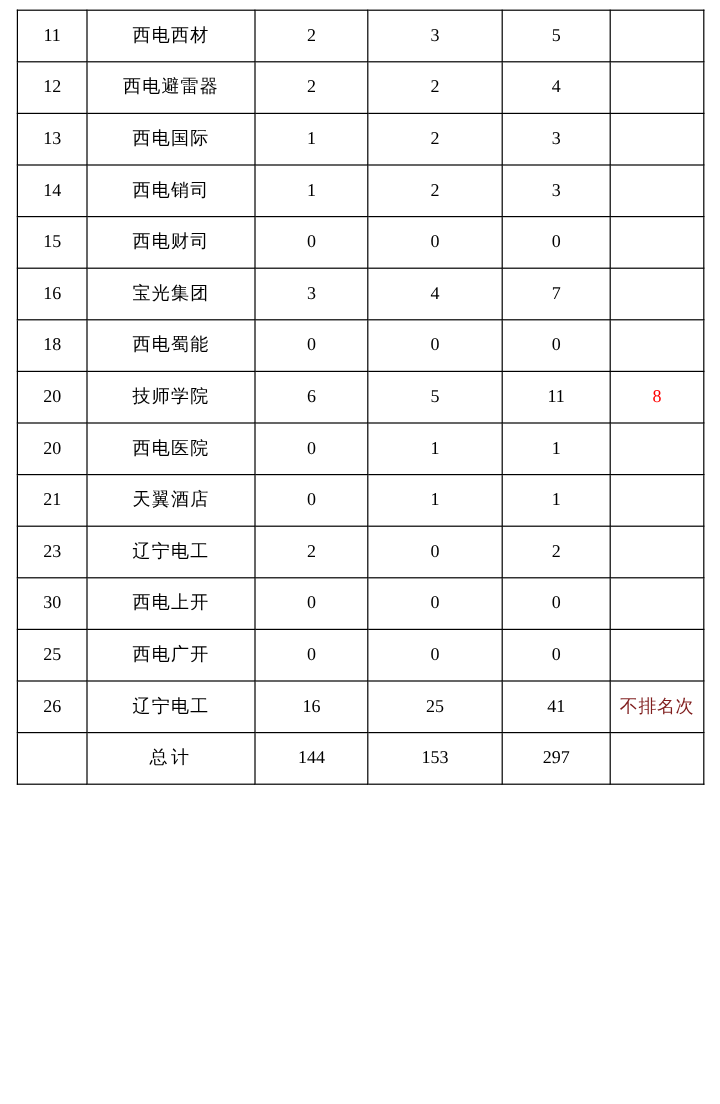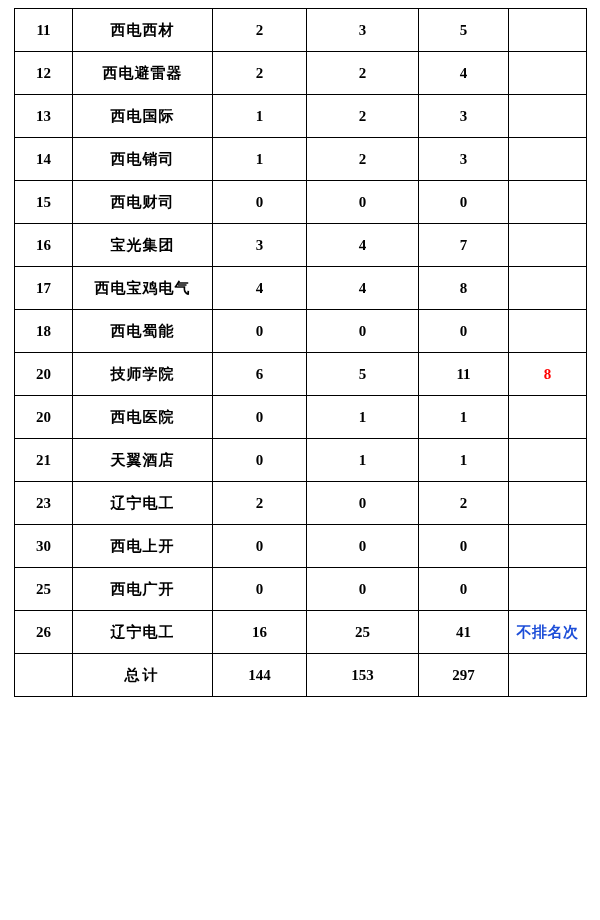--- a/index.html
+++ b/index.html
@@ -18,21 +18,20 @@
     width: 600px;
     height: 920px;
     position: relative;
   }
   table.grid {
     border-collapse: collapse;
     table-layout: fixed;
     margin-left: 14px;
     margin-top: 8px;
     width: 572px;
-    font-weight: bold;
   }
   table.grid td {
     border: 1px solid #000000;
     text-align: center;
     vertical-align: middle;
     font-size: 15px;
     height: 42px;
     padding: 0;
     line-height: 1.2;
   }
@@ -57,21 +56,21 @@
   }
   td.total-label {
     font-size: 16px;
     letter-spacing: 3px;
   }
   td.rank-red {
     color: #ff0000;
     font-size: 17px;
   }
   td.note-red {
-    color: #1d4ed8;
+    color: #7f1d1d;
     font-size: 12px;
     letter-spacing: 0.5px;
   }
   tr.tall td {
     height: 100px;
   }
   td.footnote {
     color: #ff0000;
     font-size: 13px;
     line-height: 1.9;
@@ -142,28 +141,20 @@
 
       <tr>
         <td class="idx">16</td>
         <td class="name">宝光集团</td>
         <td class="num">3</td>
         <td class="num">4</td>
         <td class="num">7</td>
         <td class="rank-red"></td>
       </tr>
 
-      <tr>
-        <td class="idx">17</td>
-        <td class="name">西电宝鸡电气</td>
-        <td class="num">4</td>
-        <td class="num">4</td>
-        <td class="num">8</td>
-        <td class="rank-red"></td>
-      </tr>
 
       <tr>
         <td class="idx">18</td>
         <td class="name">西电蜀能</td>
         <td class="num">0</td>
         <td class="num">0</td>
         <td class="num">0</td>
         <td class="rank-red"></td>
       </tr>
 

